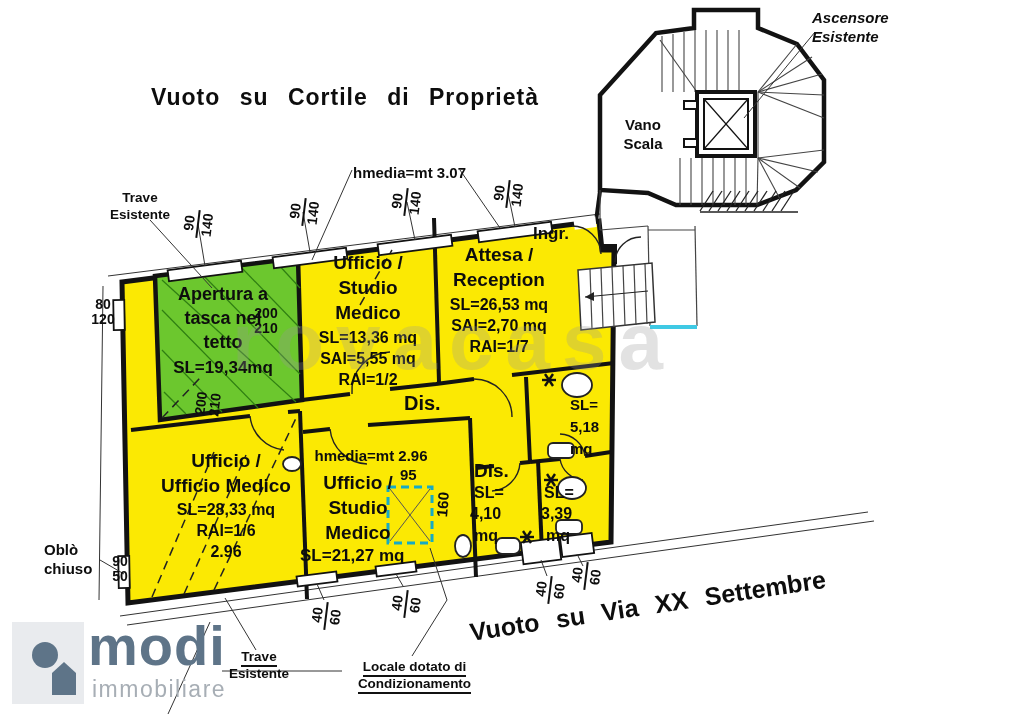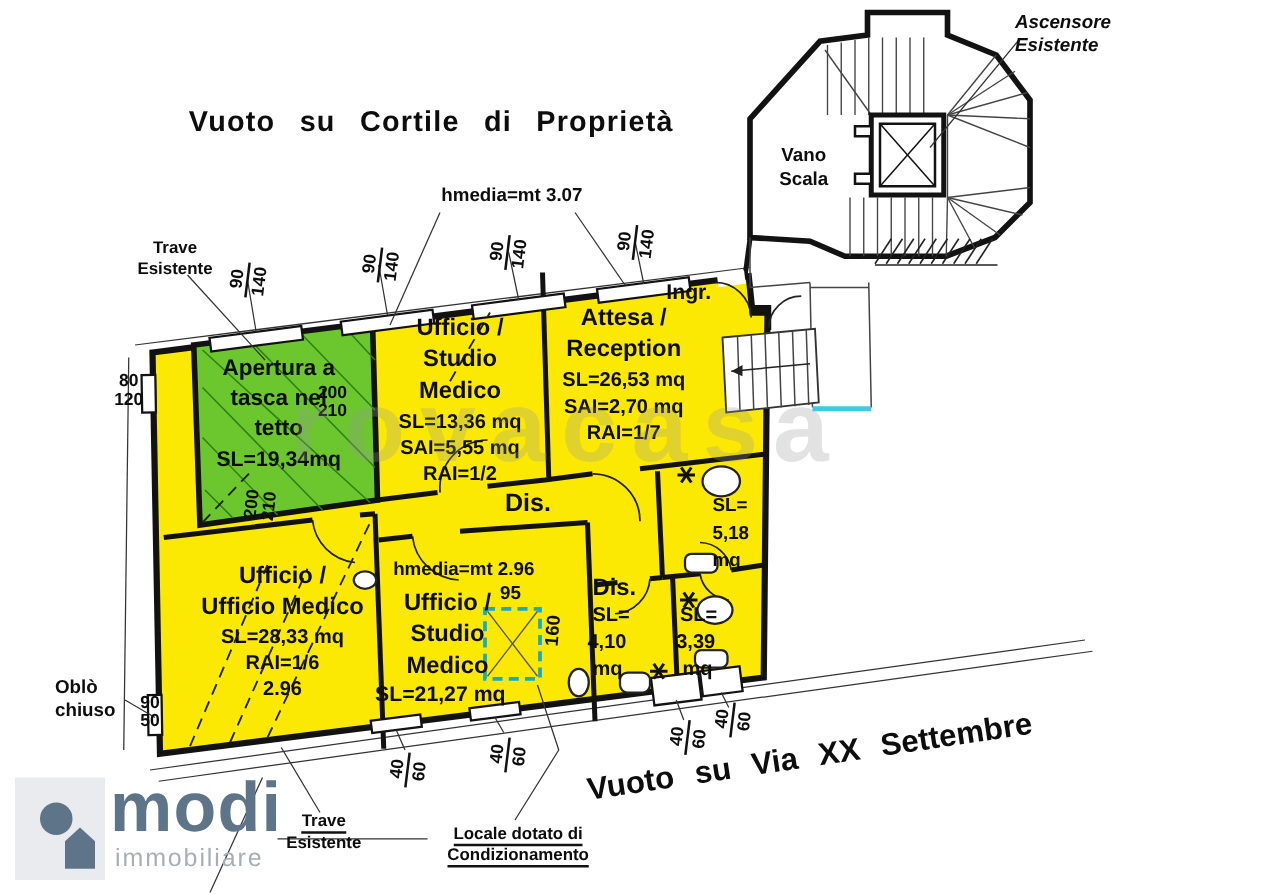--- a/index.html
+++ b/index.html
@@ -18,21 +18,21 @@
         font-weight:bold;font-size:14px;line-height:14px;color:#0d0d0d;transform:rotate(-83deg);}
   .hdim{position:absolute;z-index:4;display:flex;flex-direction:column;align-items:center;
         font-weight:bold;font-size:14px;line-height:15px;color:#0d0d0d;}
   .dimsep{width:28px;height:2px;background:#111;margin:1px 0;}
   .uline{border-bottom:2px solid #111;padding-bottom:1px;}
   .watermark{position:absolute;left:232px;top:296px;z-index:6;font-size:80px;font-weight:bold;
              letter-spacing:12px;color:rgba(150,150,150,0.28);pointer-events:none;}
   .logo-box{position:absolute;left:12px;top:622px;width:72px;height:82px;background:#e9ebee;z-index:7;}
   .logo-name{position:absolute;left:88px;top:616px;z-index:7;font-size:56px;font-weight:bold;
              color:#5e7488;letter-spacing:1px;line-height:60px;}
-  .logo-tag{position:absolute;left:92px;top:676px;z-index:7;font-size:20px;color:#a7aeb5;
+  .logo-tag{position:absolute;left:92px;top:676px;z-index:7;font-size:23px;color:#a7aeb5;
             letter-spacing:1.5px;font-weight:400;}
 </style>
 </head>
 <body>
 
 <div id="stage">
 
 <svg class="plan" width="1024" height="715" viewBox="0 0 1024 715">
 
   <g stroke="#333" stroke-width="1">
@@ -237,21 +237,21 @@
 <div class="lbl" style="left:812px;top:8px;font-size:15px;line-height:19px;font-style:italic;">
   <div>Ascensore</div>
   <div>Esistente</div>
 </div>
 
 <div class="lbl ctr" style="left:612px;top:115px;width:62px;font-size:15px;line-height:19px;">
   <div>Vano</div>
   <div>Scala</div>
 </div>
 
-<div class="lbl" style="left:342px;top:148px;width:135px;text-align:center;font-size:15px;">hmedia=mt 3.07</div>
+<div class="lbl" style="left:342px;top:164px;width:135px;text-align:center;font-size:15px;">hmedia=mt 3.07</div>
 
 <div class="lbl ctr small-note" style="left:106px;top:189px;width:68px;">
   <div>Trave</div>
   <div>Esistente</div>
 </div>
 
 <div class="lbl ctr" style="left:158px;top:282px;width:130px;">
   <div class="room-title-sm">Apertura a</div>
   <div class="room-title-sm">tasca nel</div>
   <div class="room-title-sm">tetto</div>

